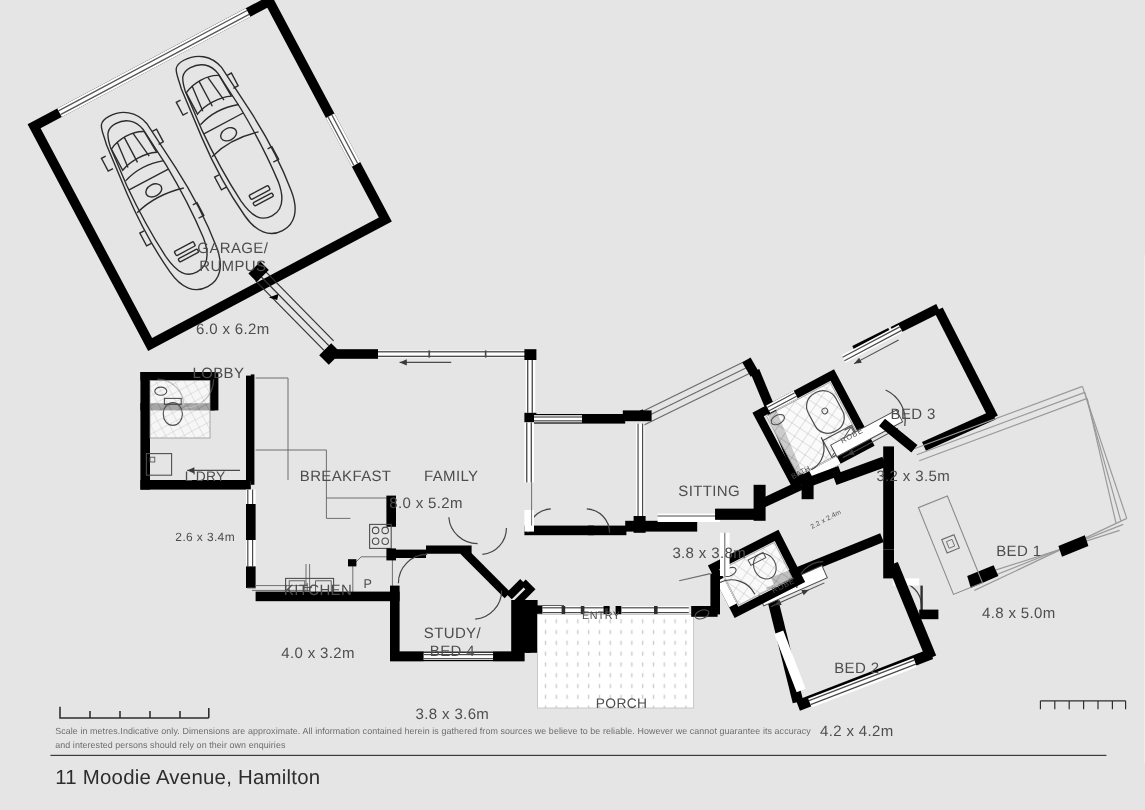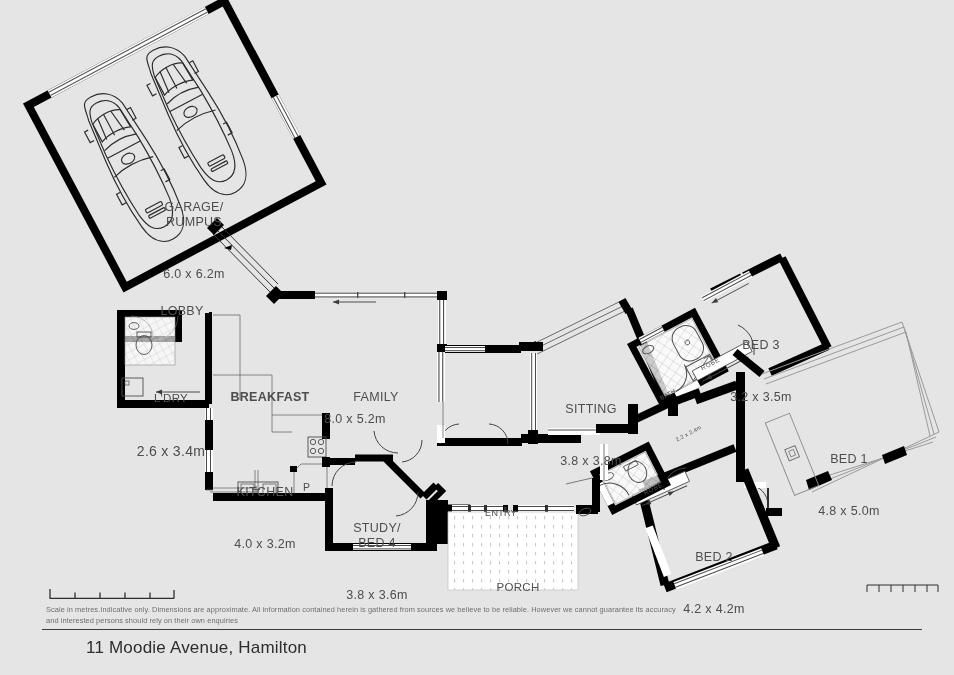--- a/index.html
+++ b/index.html
@@ -41,21 +41,21 @@
     display: block;
     font-size: 12.5px;
     color: #4d4d4d;
   }
   .room-dim {
     display: block;
     font-size: 12.5px;
     color: #4d4d4d;
   }
   .lbl-sm .room-name { font-size: 11.5px; }
-  .lbl-sm .room-dim  { font-size: 14px; }
+  .lbl-sm .room-dim  { font-size: 10px; }
   .lbl-tiny .room-name { font-size: 6.2px; letter-spacing: .2px;}
   .lbl-tiny .room-dim  { font-size: 5.6px; letter-spacing: .2px;}
   .lbl-robe {
     position: absolute;
     font-size: 6.3px;
     color: #555;
     letter-spacing: .6px;
     white-space: nowrap;
     pointer-events: none;
   }
@@ -95,21 +95,20 @@
     background: #3b3b3b;
   }
   #plan-title {
     position: absolute;
     left: 46px;
     top: 55px;
     font-size: 17px;
     color: #2d2d2d;
     letter-spacing: .2px;
     white-space: nowrap;
-    margin-left: 40px;
   }
   #corner-scale {
     position: absolute;
     left: 866px;
     top: 580px;
   }
 </style>
 </head>
 <body>
 
@@ -513,21 +512,21 @@
 
   <div class="room-label" style="left:140px; top:266px; width:84px;">
     <span class="room-name">LOBBY</span>
   </div>
 
   <div class="room-label lbl-sm" style="left:131px; top:354px; width:80px;text-align:center;">
     <span class="room-name">L'DRY</span>
     <span class="room-dim">2.6 x 3.4m</span>
   </div>
 
-  <div class="room-label" style="left:220px; top:352px; width:100px;font-weight:bold;">
+  <div class="room-label" style="left:238px; top:352px; width:100px;">
     <span class="room-name">BREAKFAST</span>
   </div>
 
   <div class="room-label" style="left:331px; top:352px; width:90px;">
     <span class="room-name">FAMILY</span>
   </div>
   <div class="room-label" style="left:257px; top:374px; width:196px;">
     <span class="room-dim">8.0 x 5.2m</span>
   </div>
 

